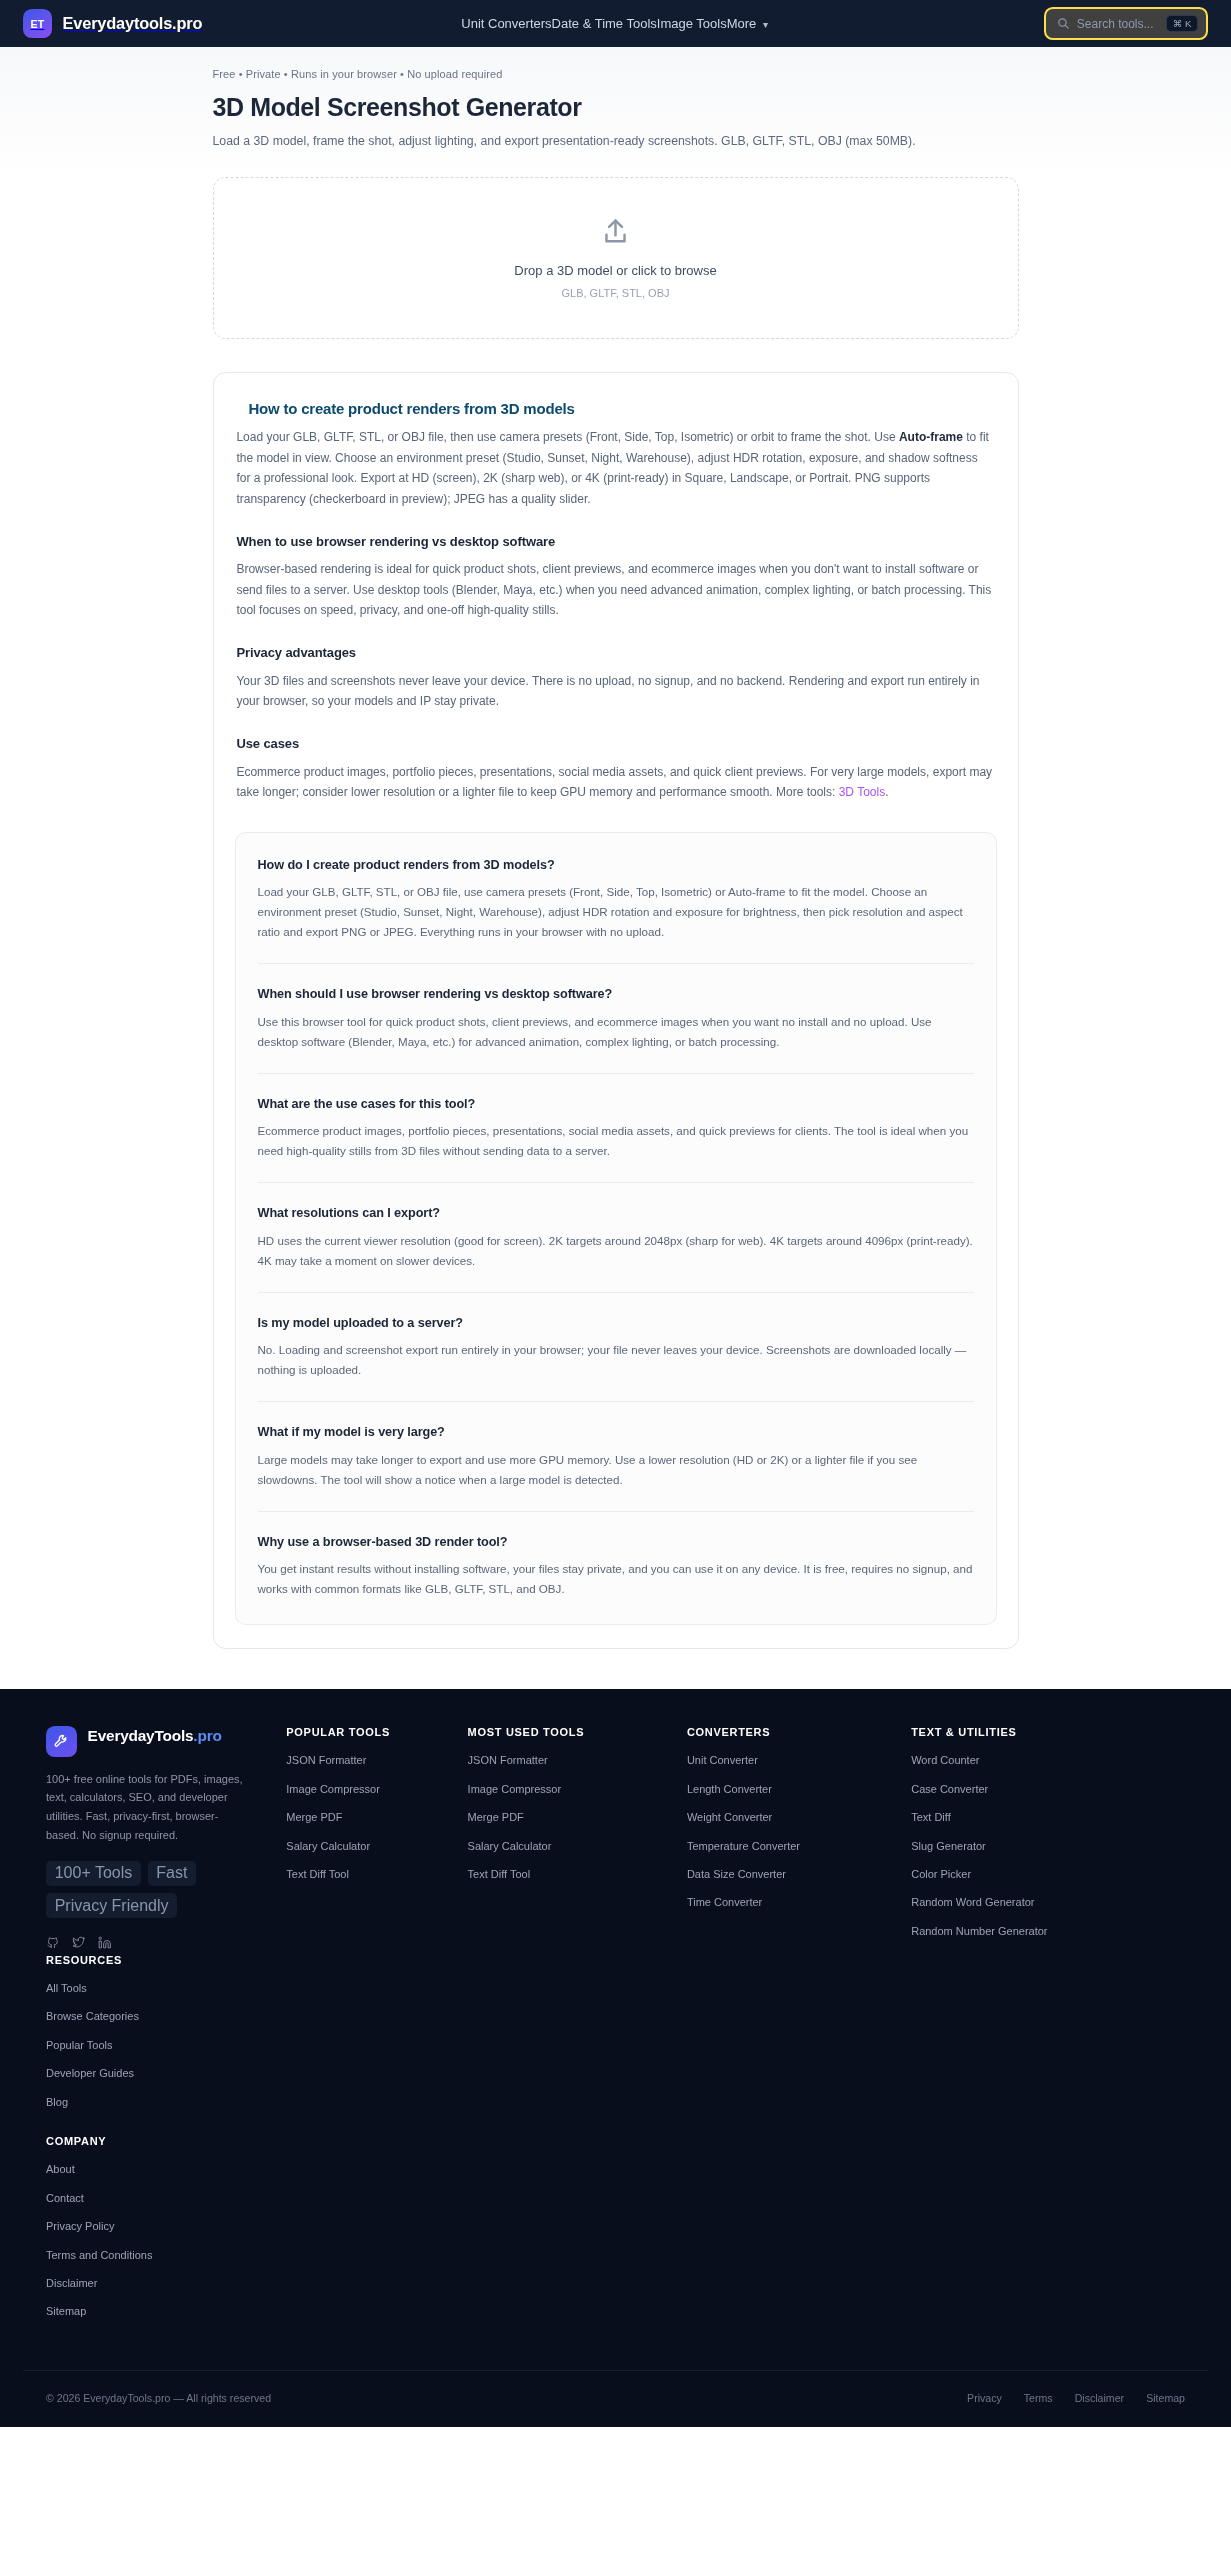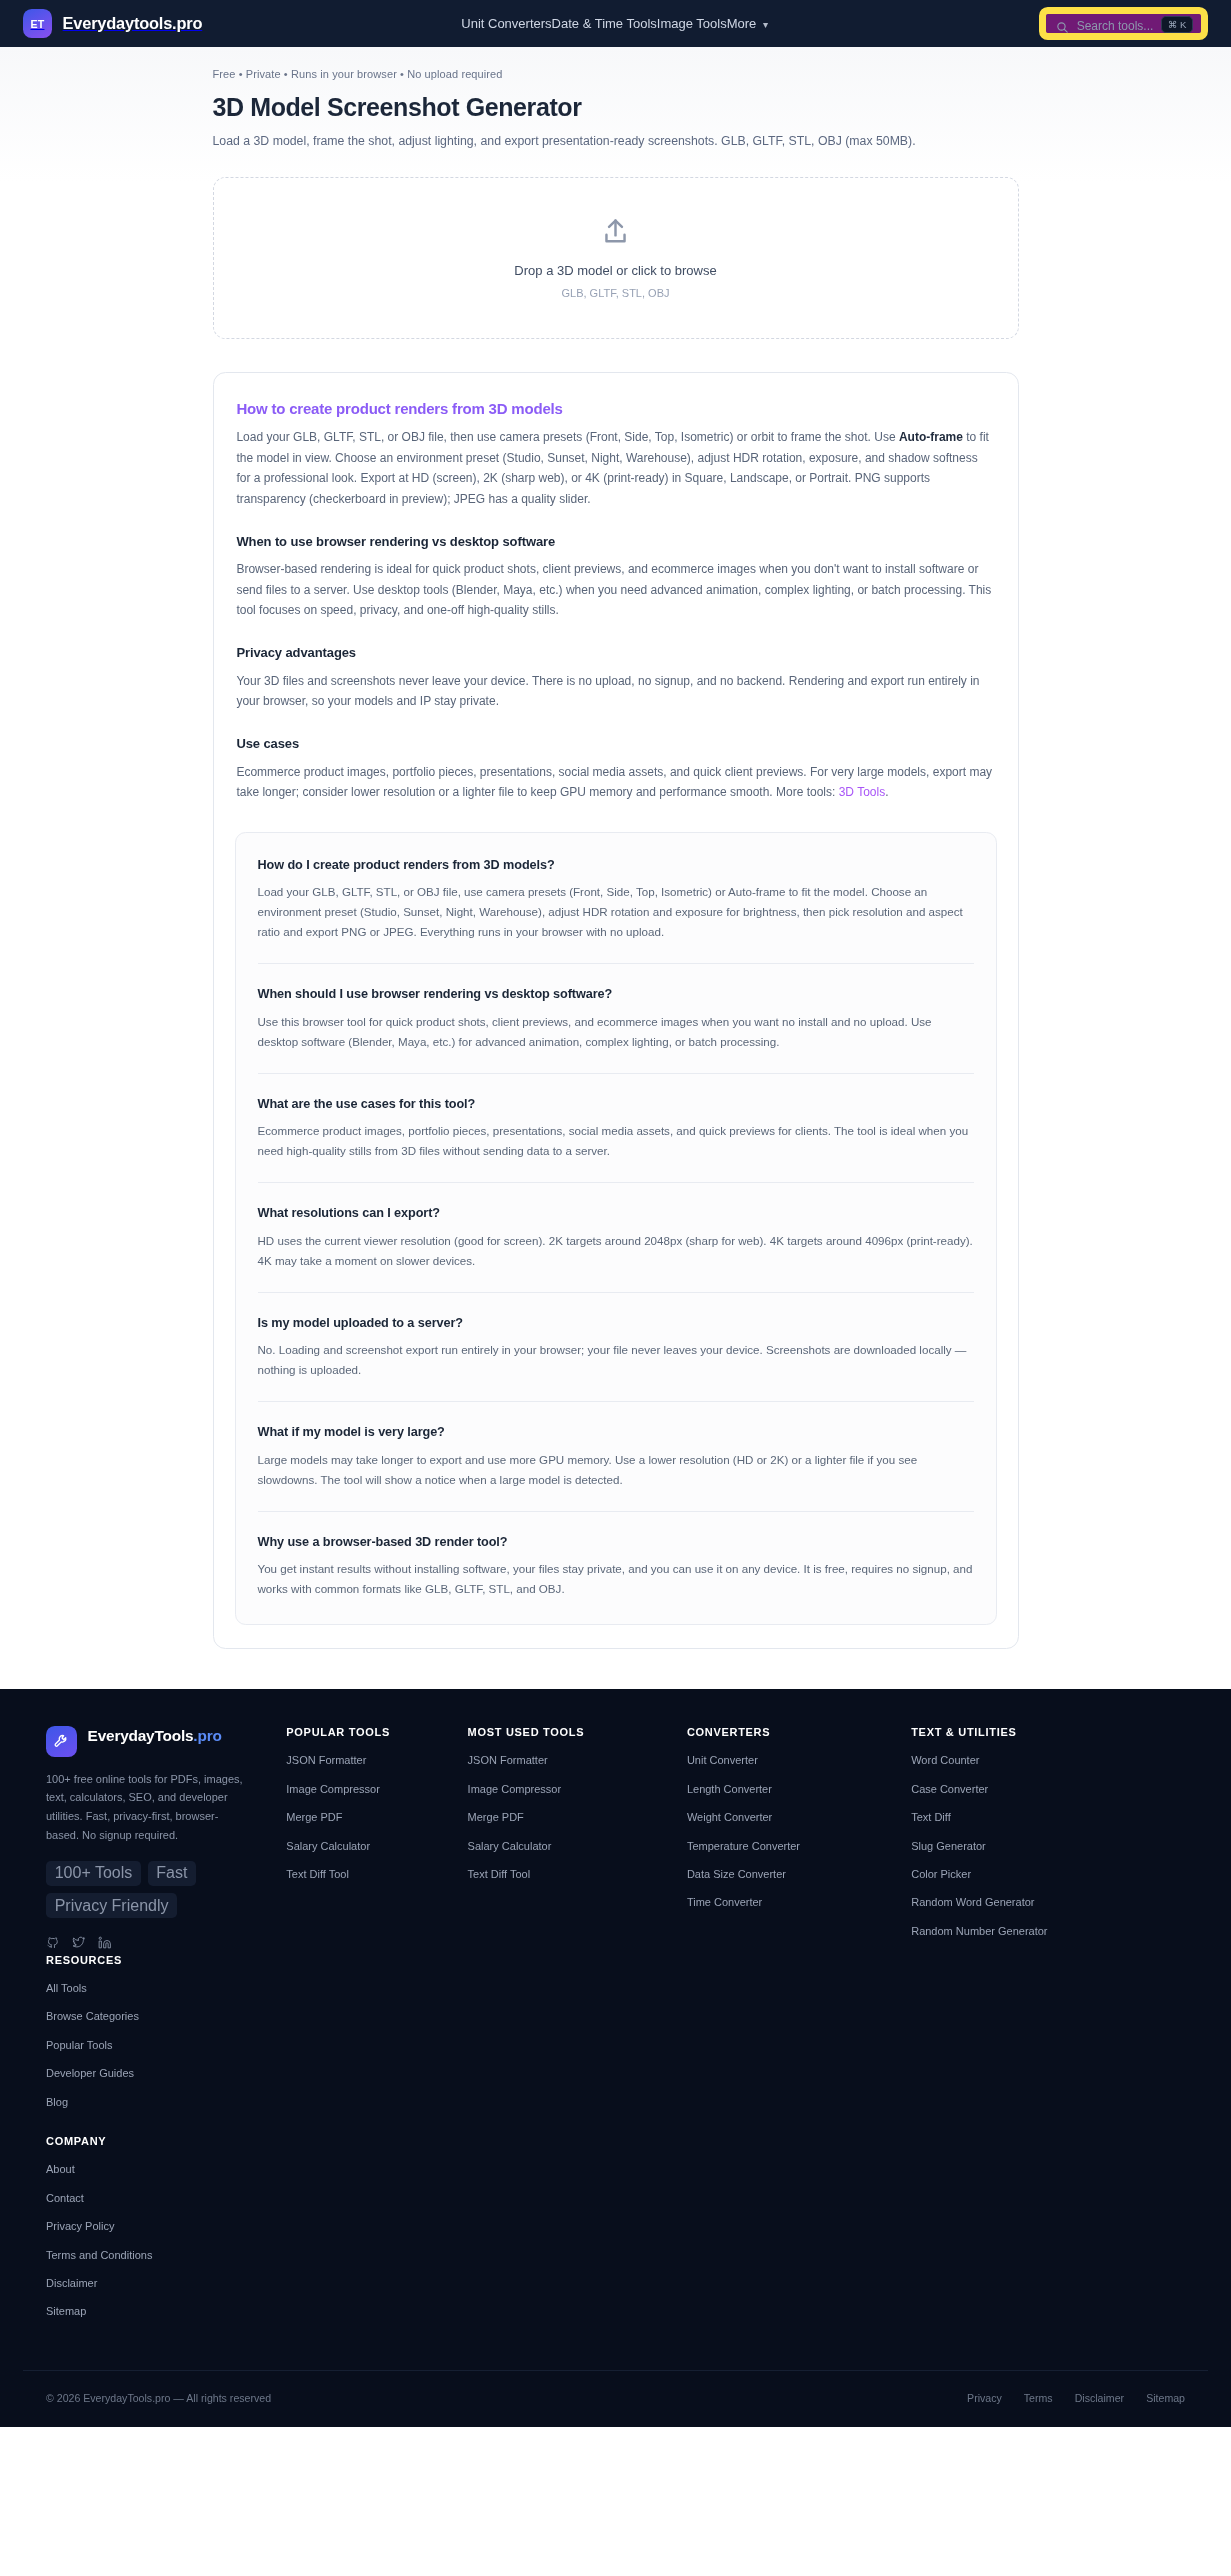--- a/index.html
+++ b/index.html
@@ -33,24 +33,24 @@
     position: absolute; left: 50%; transform: translateX(-50%);
     display: flex; align-items: center; 
   }
   .nav-link {
     color: #cfd6e4; font-size: 13px; text-decoration: none;
     display: flex; align-items: center; gap: 4.8px; white-space: nowrap;
   }
   .chev { font-size: 8.7px; opacity: .85; position: relative; top: 1px; }
   .search-box {
     margin-left: auto;
-    display: flex; align-items: flex-end; gap: 7.7px;
-    border: 7px solid #fde047; border-radius: 8.7px;
+    display: flex; align-items: center; gap: 7.7px;
+    border: 2px solid #fde047; border-radius: 8.7px;
     height: 33px; padding: 0 7.7px 0 10.6px;
-    min-width: 164px; background: #701a75;
+    min-width: 164px; background: #404040;
   }
   .search-icon { width: 12.5px; height: 12.5px; flex: none; }
   .search-placeholder { color: #8d99ad; font-size: 12px; flex: 1; }
   .kbd {
     background: #0e1829; border: 1px solid #2c3a53; border-radius: 4.8px;
     color: #9aa6ba; font-size: 9.6px; padding: 2.9px 5.8px; line-height: 1;
     white-space: nowrap;
   }
 
   
@@ -89,22 +89,23 @@
   
   .article-card {
     margin-top: 33px;
     border: 1px solid #e3e7ee;
     border-radius: 12.5px;
     background: #ffffff;
     padding: 27px 21px 23px 21px;
   }
   .article-body { padding: 0 1.9px; }
   .art-h2 {
-    color: #8b5cf6; font-size: 15px; font-weight: bold;
+    color: #0c4a6e; font-size: 15px; font-weight: bold;
     letter-spacing: -0.2px;
+    margin-left: 12px;
   }
   .art-h3 {
     color: #1b2637; font-size: 13px; font-weight: bold;
     margin-top: 24px; letter-spacing: -0.1px;
   }
   .art-p {
     color: #596579; font-size: 12px; line-height: 1.72;
     margin-top: 10.6px;
   }
   .art-p b { color: #1f2a3c; font-weight: bold; }

